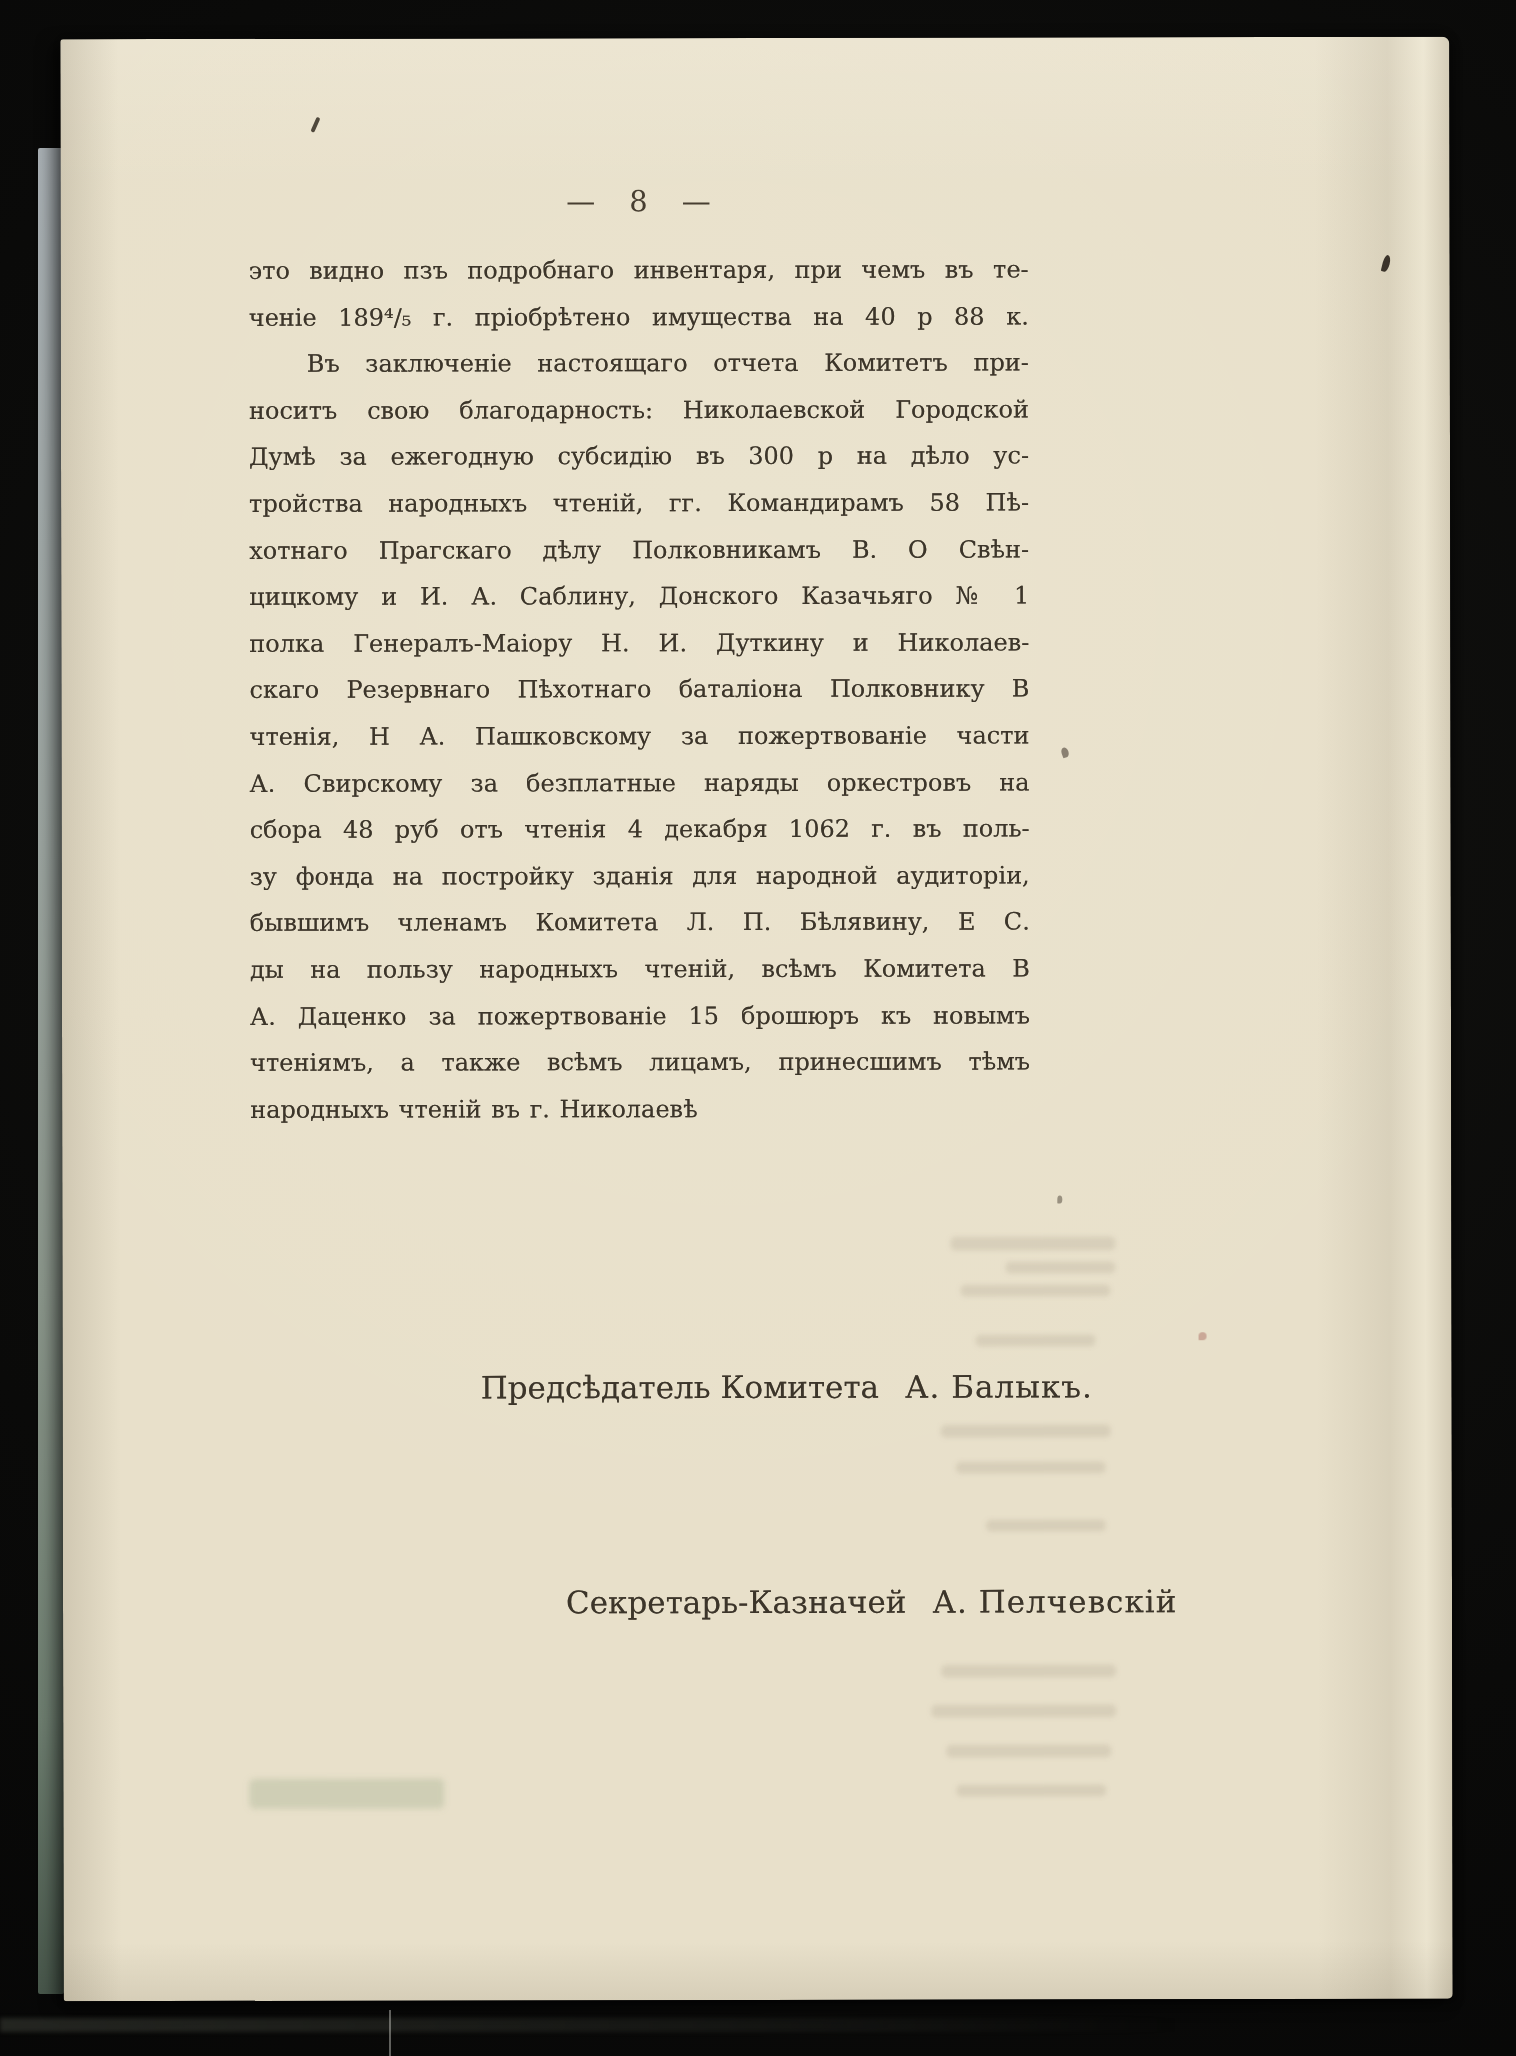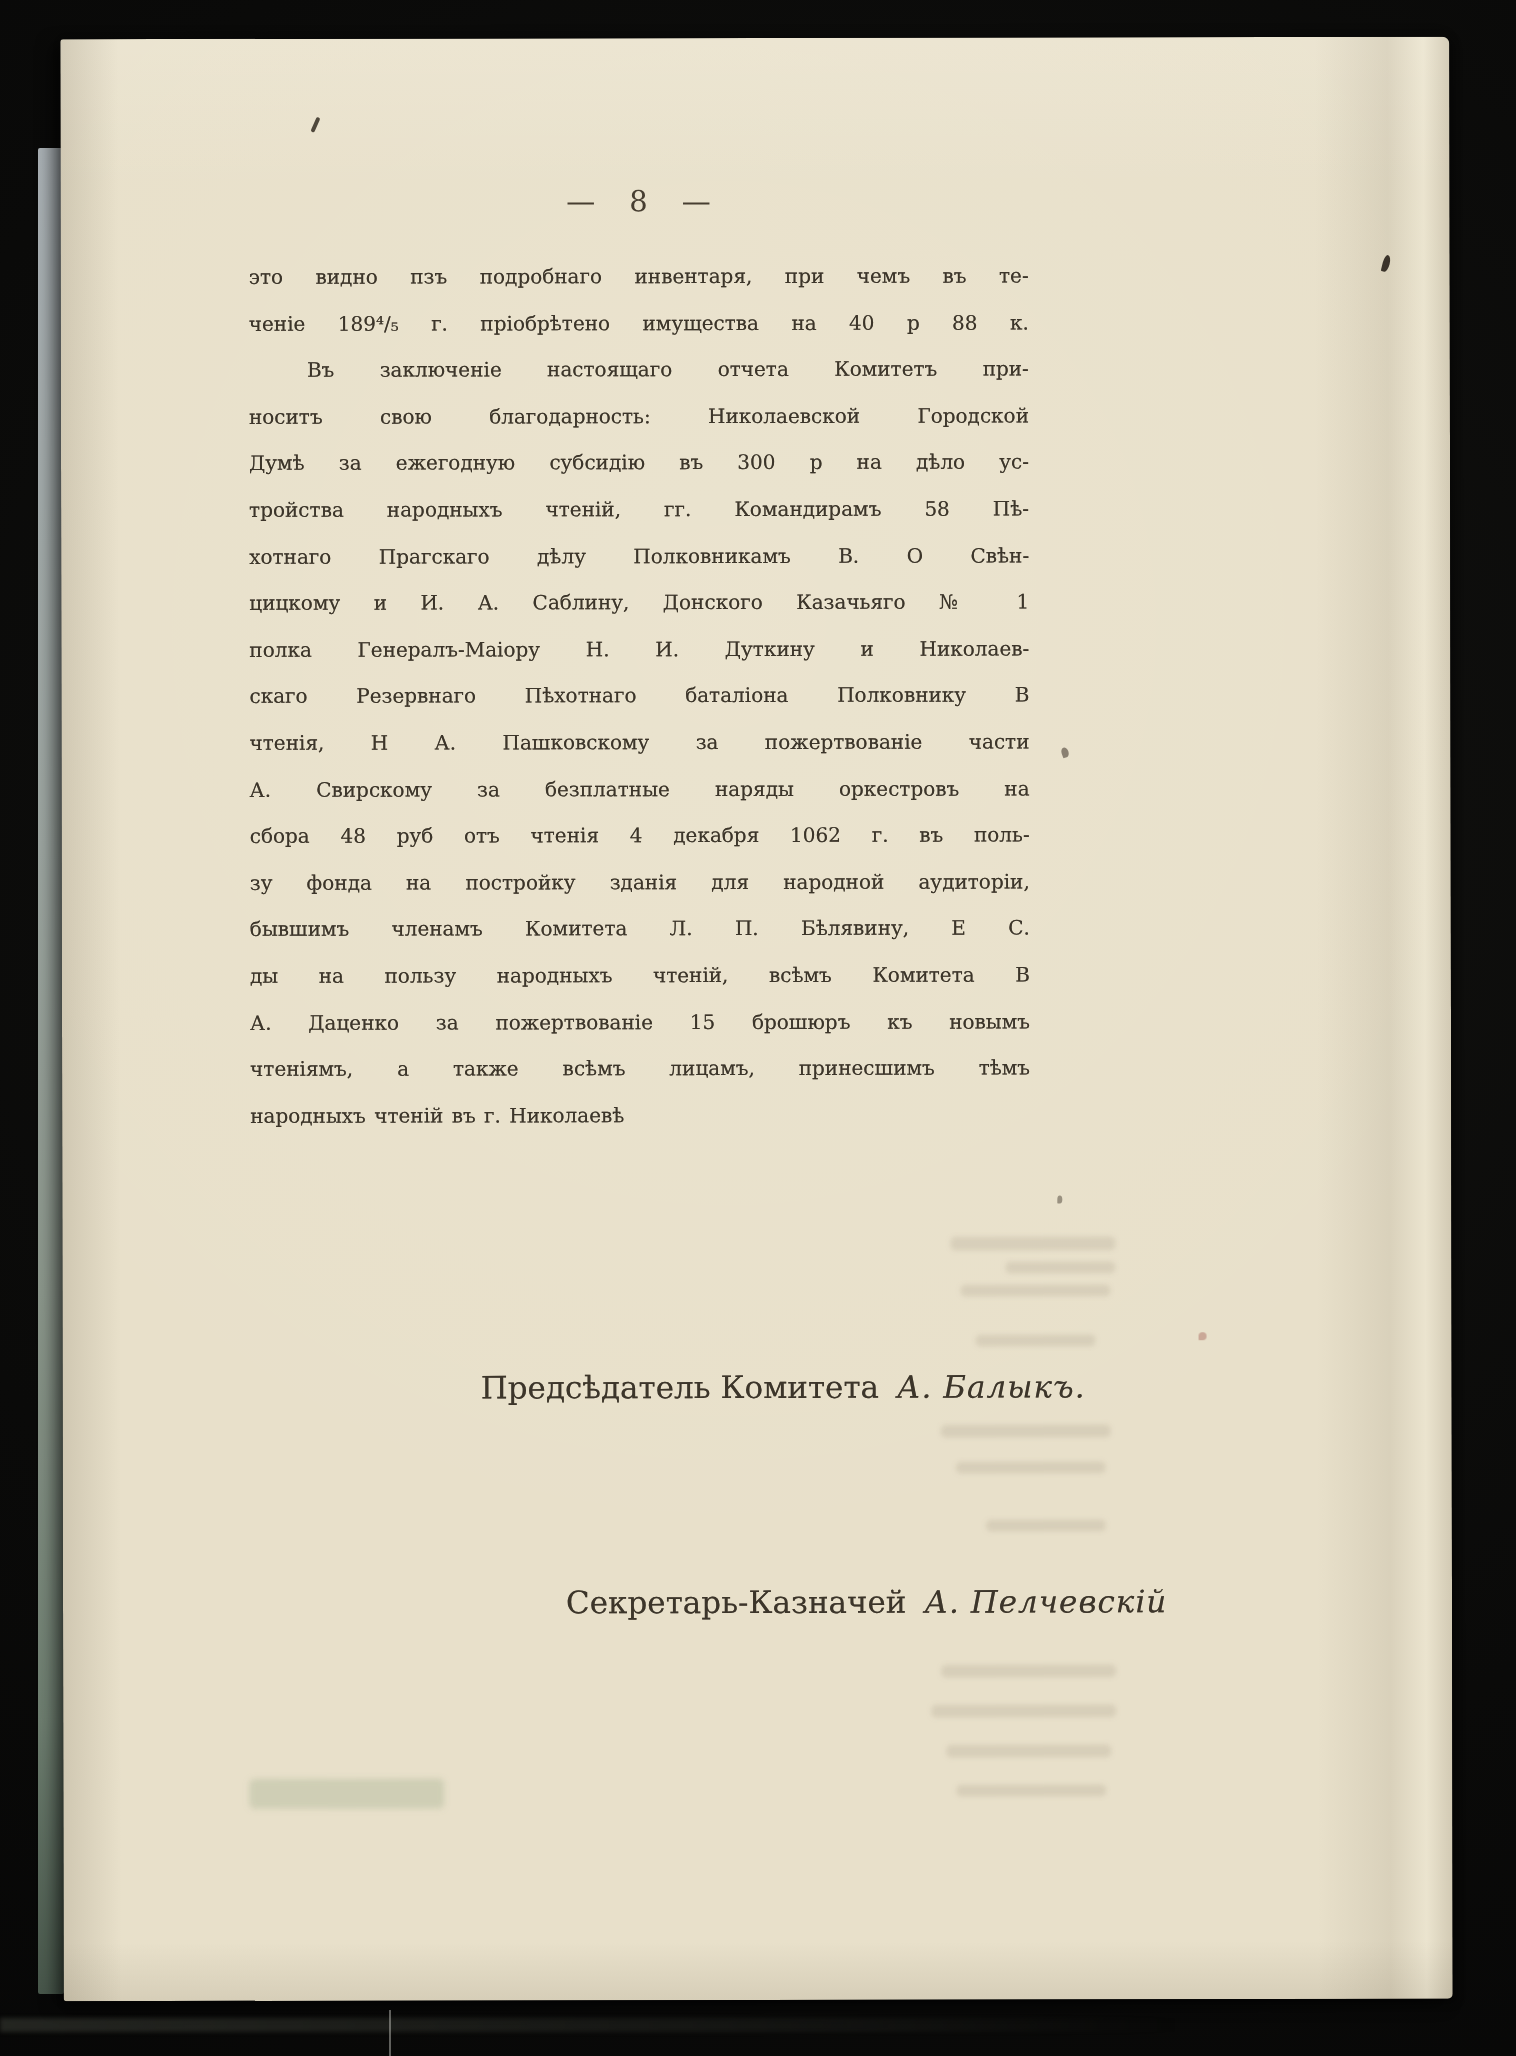--- a/index.html
+++ b/index.html
@@ -35,32 +35,32 @@
     border-radius:3px 7px 5px 3px;
     box-shadow:-8px 5px 16px rgba(0,0,0,.55), 3px 3px 10px rgba(0,0,0,.45);
   }
   .pagenum{
     position:absolute;left:188px;top:146px;width:780px;
     display:flex;justify-content:center;align-items:center;gap:34px;
     font-size:29px;color:#473e31;
   }
   .body-text{position:absolute;left:188px;top:214px;width:780px;color:#3c352a;}
   .tline{
-    height:46.6px;font-size:20px;line-height:48px;
+    height:46.6px;font-size:24px;line-height:37px;
     text-align:justify;text-align-last:justify;
     text-shadow:0 0 .5px rgba(60,53,42,.65);
     word-spacing:2px;
   }
   .tline.indent{padding-left:58px;}
   .tline.parend{text-align-last:left;}
   .sig{
     position:absolute;font-size:31px;color:#3c352a;white-space:nowrap;
     text-shadow:0 0 .5px rgba(60,53,42,.6);
   }
-  .sig .name{font-style:italic;margin-left:18px;letter-spacing:1px;}
+  .sig .name{margin-left:26px;letter-spacing:1px;}
   .sig1{left:418px;top:1331px;}
   .sig2{left:503px;top:1546px;}
   
   .ghost{position:absolute;background:rgba(122,110,86,.15);filter:blur(2.6px);border-radius:5px;}
   .ghost.green{background:rgba(104,136,96,.20);filter:blur(3px);}
   
   .speck{position:absolute;border-radius:50% 50% 50% 10%;}
 </style>
 </head>
 <body>

